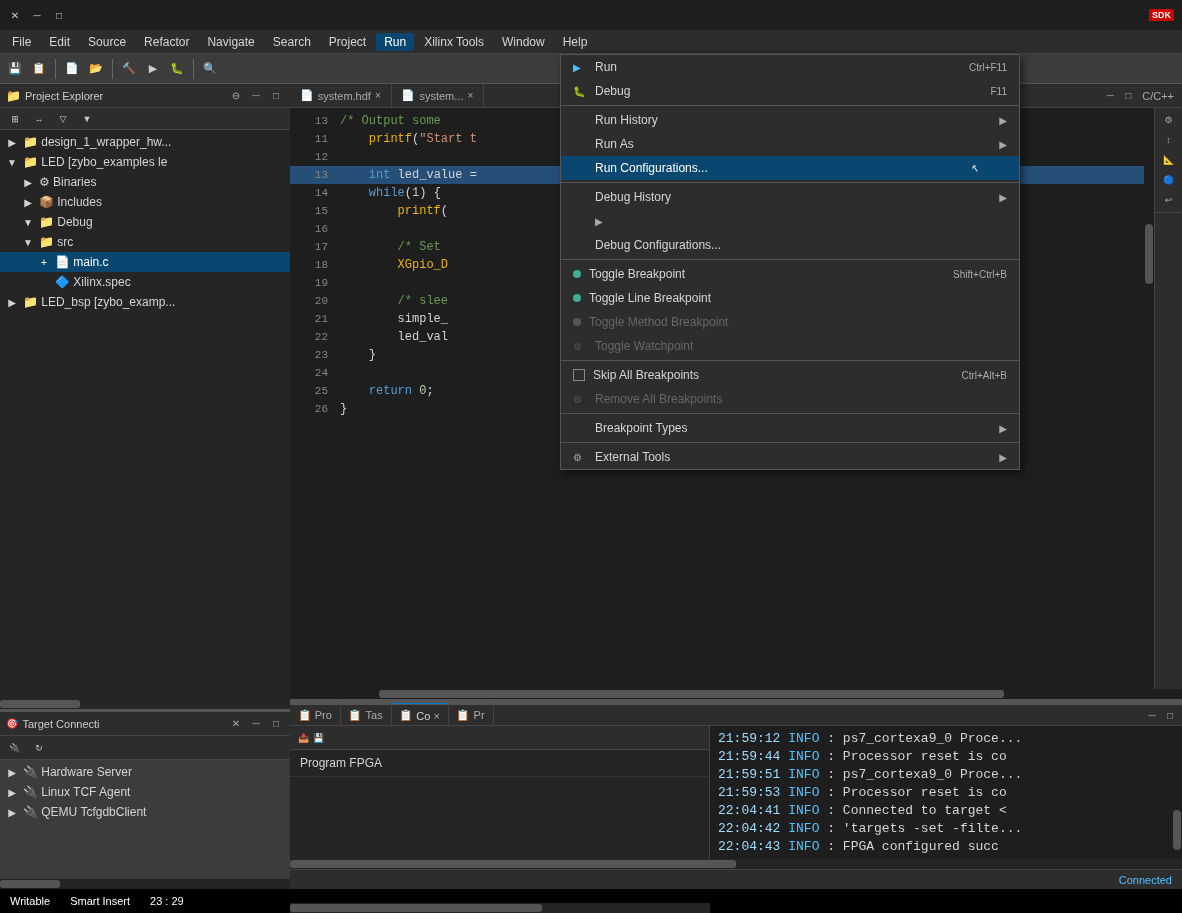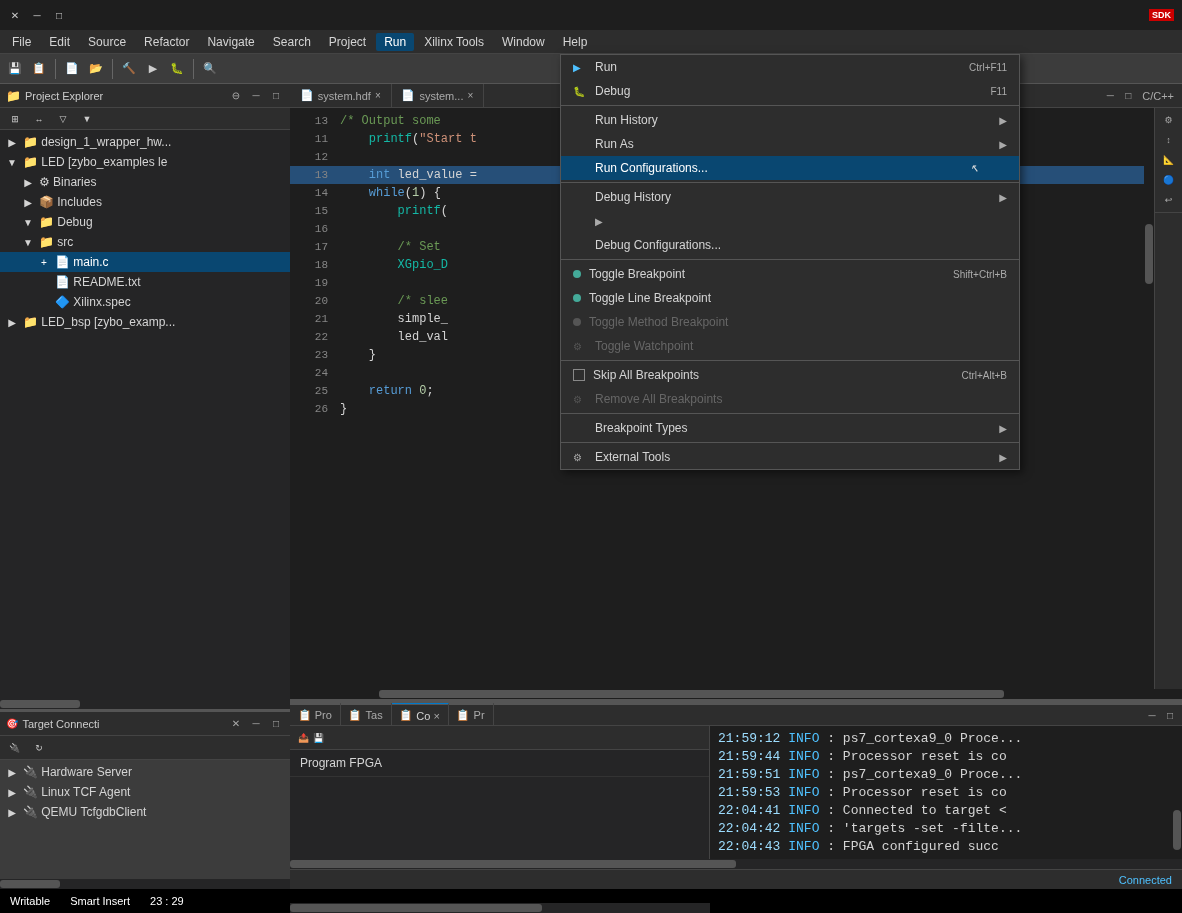--- a/index.html
+++ b/index.html
@@ -160,21 +160,21 @@
     }
 
     .code-line {
       display: flex;
       line-height: 18px;
       padding: 0 8px;
     }
     .line-num { color: #858585; width: 30px; text-align: right; margin-right: 12px; font-size: 11px; user-select: none; }
     .code-text { color: #d4d4d4; white-space: pre; }
     .code-text .kw { color: #569cd6; }
-    .code-text .fn { color: #14b8a6; }
+    .code-text .fn { color: #eab308; }
     .code-text .str { color: #ce9178; }
     .code-text .num { color: #b5cea8; }
     .code-text .comment { color: #6a9955; }
 
     
     .editor-scrollbar {
       position: absolute;
       right: 0;
       top: 0;
       bottom: 0;
@@ -436,25 +436,20 @@
           <span>📁 src</span>
         </div>
         <div class="tree-item selected">
           <span class="tree-indent" style="width:32px;"></span>
           <span class="tree-icon">+</span>
           <span>📄 main.c</span>
         </div>
         <div class="tree-item">
           <span class="tree-indent" style="width:32px;"></span>
           <span class="tree-icon"> </span>
-          <span>📄 README.txt</span>
-        </div>
-        <div class="tree-item">
-          <span class="tree-indent" style="width:32px;"></span>
-          <span class="tree-icon"> </span>
           <span>🔷 Xilinx.spec</span>
         </div>
         <div class="tree-item">
           <span class="tree-indent" style="width:0px;"></span>
           <span class="tree-icon">▶</span>
           <span>📁 LED_bsp [zybo_examp...</span>
         </div>
       </div>
 
       <div class="h-scrollbar">

